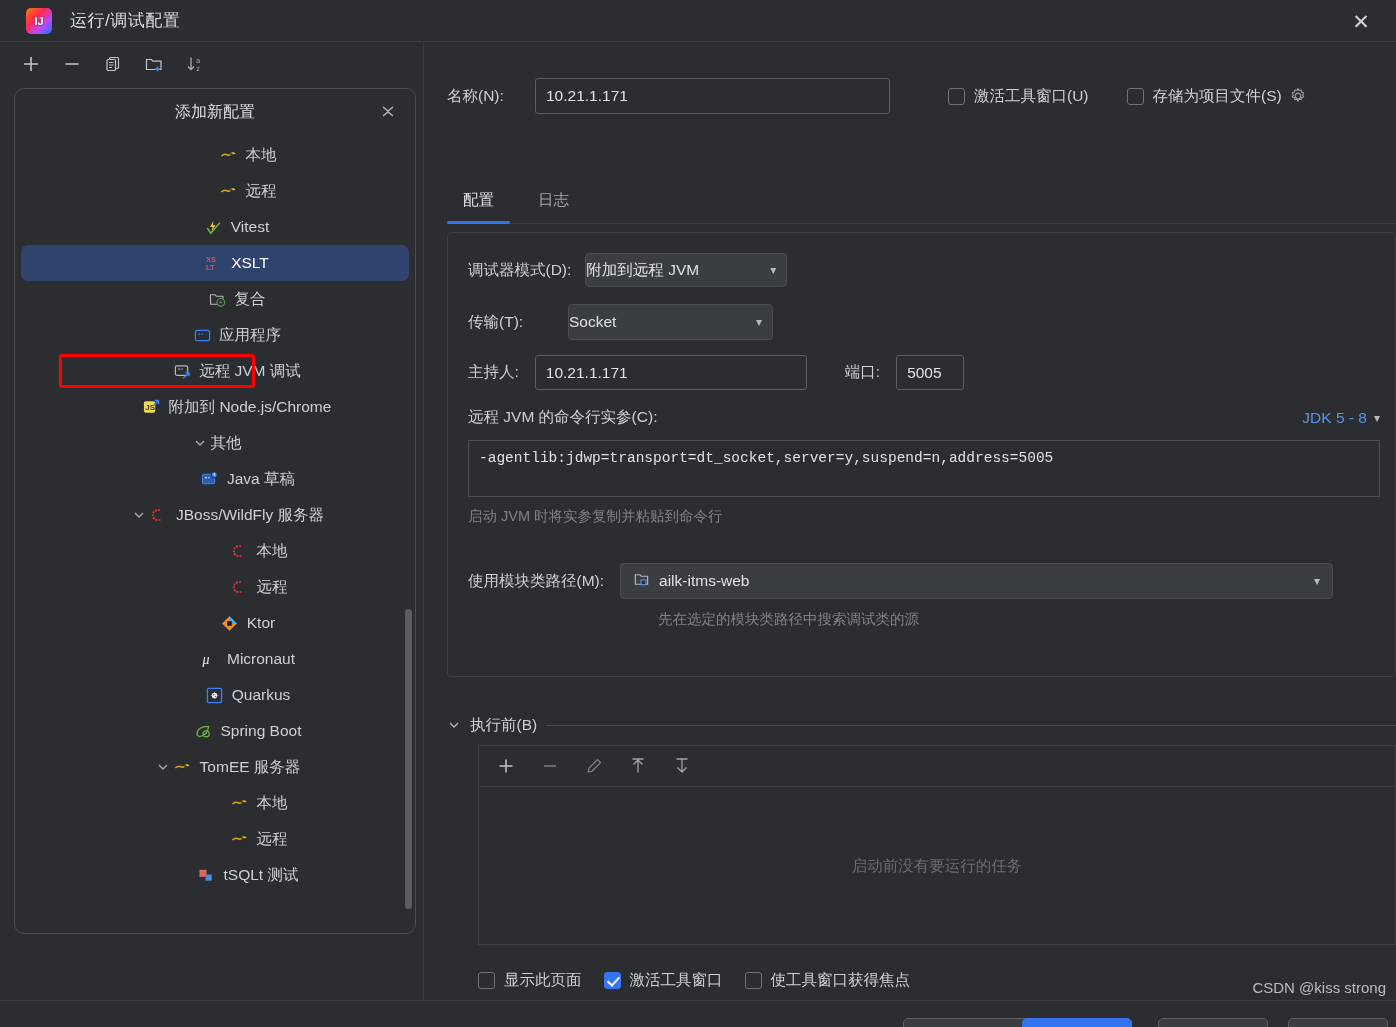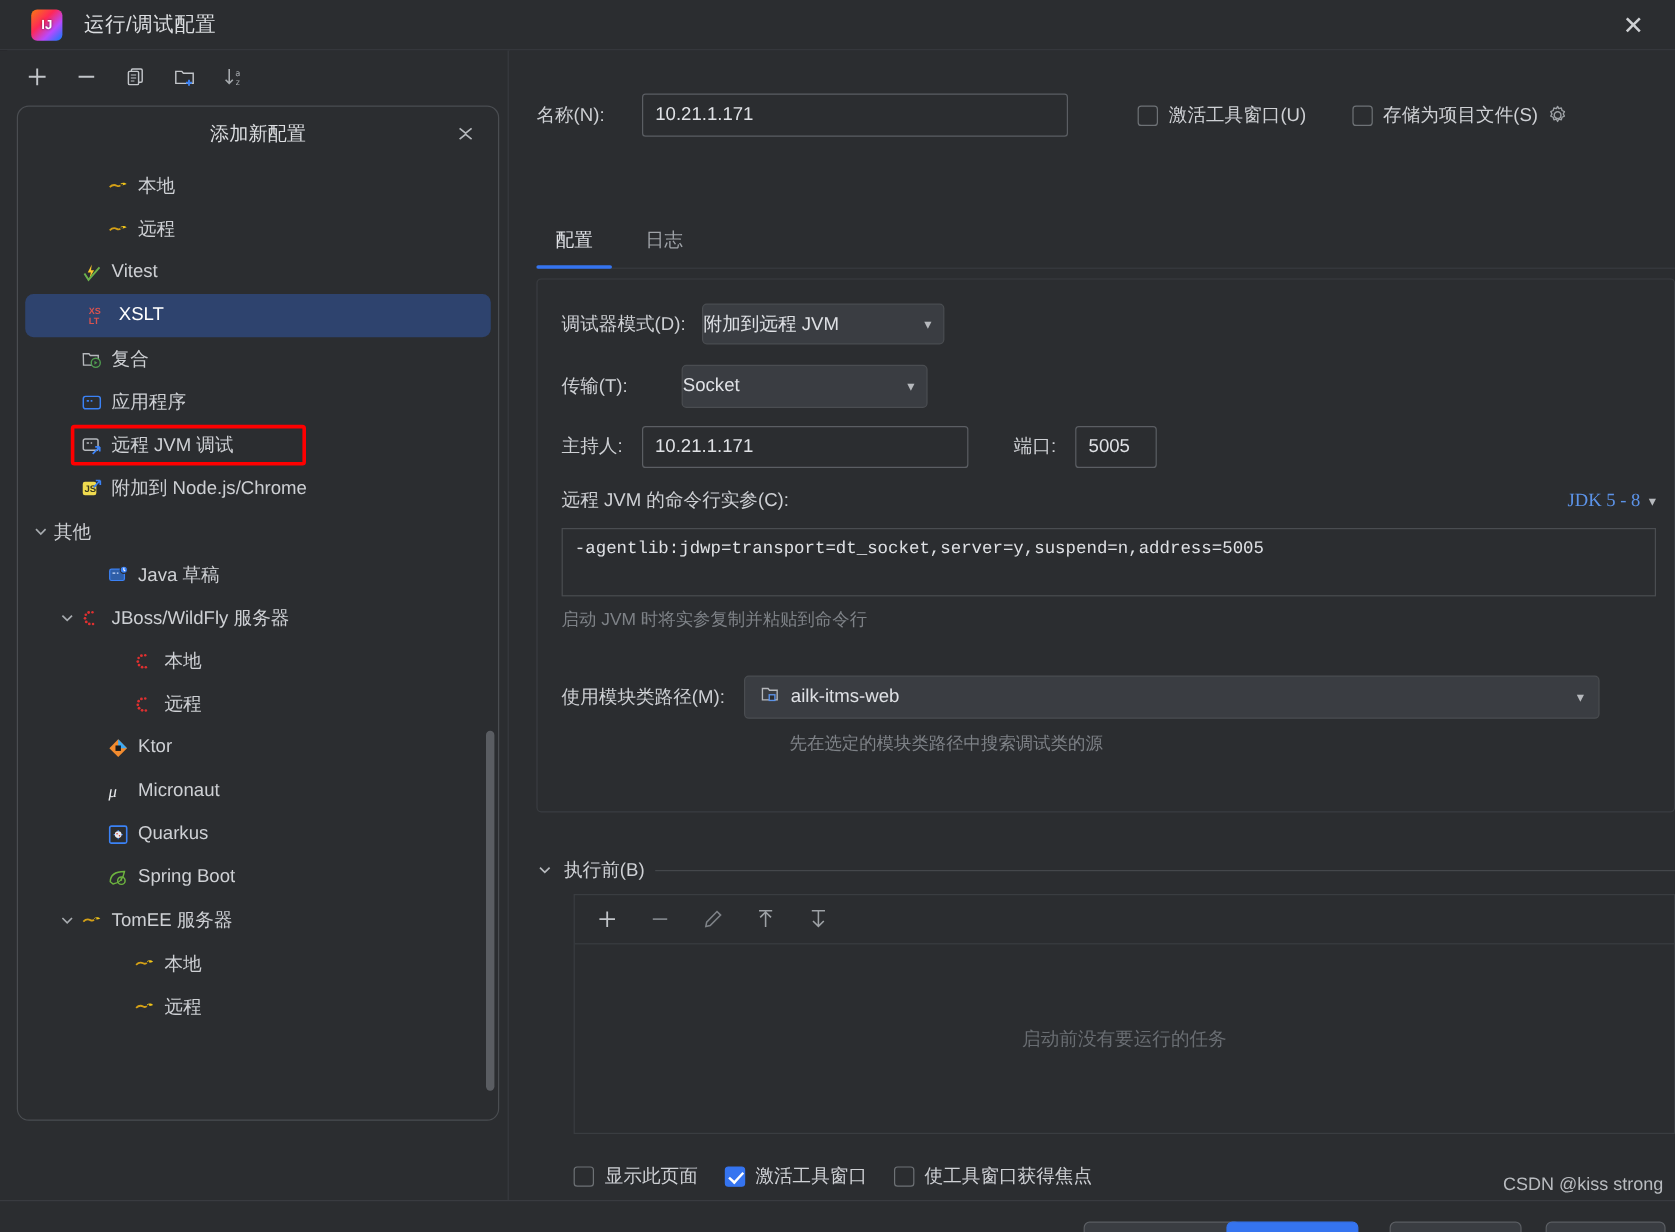--- a/index.html
+++ b/index.html
@@ -68,21 +68,21 @@
   .popup-title { font-size: 16px; color: #dcdee1; }
   .popup-collapse {
     position: absolute; right: 16px; top: 12px; width: 22px; height: 22px;
     display: flex; align-items: center; justify-content: center; cursor: pointer;
     color: #b6b9bd;
   }
 
   .tree { position: relative; padding-top: 2px; }
   .tree-row {
     position: relative; height: 36px; display: flex; align-items: center;
-    cursor: pointer; padding-right: 8px;
+    cursor: pointer; padding-right: 8px; justify-content: center;
   }
   .tree-row.selected { background: #2e436e; border-radius: 7px; margin: 0 6px; }
   .tree-row.selected .lbl { color: #ffffff; }
   .tree-row.redbox { }
   .redbox-frame {
     position: absolute; left: 44px; top: 1px; width: 196px; height: 34px;
     border: 3px solid #fe0000; border-radius: 3px; pointer-events: none;
   }
   .chev {
     width: 18px; height: 18px; flex: none; display: flex; align-items: center;
@@ -167,21 +167,21 @@
   .combo .cv { white-space: nowrap; }
   .caret { color: #b6b9bd; font-size: 12px; line-height: 1; }
 
   .argbox {
     position: absolute; left: 20px; top: 207px; width: 912px; height: 57px;
     border: 1px solid #4a4d51; background: #2b2d30;
     color: #dfe1e5; font-family: "Liberation Mono", "DejaVu Sans Mono", monospace;
     font-size: 14.5px; padding: 9px 10px; overflow: hidden; white-space: nowrap;
   }
   .hint { color: #7e8287; font-size: 14.5px; }
-  .jdk-link { color: #5c93e8; font-size: 15.5px; cursor: pointer; display: flex; align-items: center; gap: 7px; font-family: Liberation Serif, serif; }
+  .jdk-link { color: #5c93e8; font-size: 15.5px; cursor: pointer; display: flex; align-items: center; gap: 7px; }
 
   .mod-combo {
     background: #3a3d42; border: 1px solid #4a4d51; border-radius: 4px;
     height: 36px; display: flex; align-items: center; padding: 0 12px;
     color: #dfe1e5; font-size: 15.5px; cursor: pointer;
   }
 
   
   .bl-header {
     position: absolute; left: 22px; top: 672px; width: 949px; height: 22px;
@@ -538,20 +538,31 @@
             <span class="chev"></span>
             <span class="ico">
               <svg width="17" height="17" viewBox="0 0 18 18">
                 <path d="M1.5 9.5c2-2 4.5-2.2 6.2-1.3 1.3.7 2.4.5 3.2-.3" stroke="#d4a017" stroke-width="1.6" fill="none"></path>
                 <path d="M11 6.5c1.5-1.2 3.8-1.3 5.5.3-1.6.9-3.2 1.2-4.6.8z" fill="#f0c419"></path>
                 <path d="M3 10.2c2 1.6 5 1.9 7.3.6" stroke="#2b2d30" stroke-width="1.2" fill="none"></path>
                 <circle cx="12.4" cy="7.2" r=".8" fill="#2b2d30"></circle>
               </svg>
             </span>
             <span class="lbl">远程</span>
+          </div>
+          <div class="tree-row">
+            <span style="width: 54px; flex: 0 0 auto;"></span>
+            <span class="chev"></span>
+            <span class="ico">
+              <svg width="17" height="17" viewBox="0 0 18 18">
+                <rect x="1.5" y="3" width="7.5" height="7.5" fill="#d9685f"></rect>
+                <rect x="8" y="8" width="6.5" height="6.5" fill="#4a8de0"></rect>
+              </svg>
+            </span>
+            <span class="lbl">tSQLt 测试</span>
           </div>
         </div>
       <div class="sb-track"></div>
     </div>
 
     <div class="edit-templates">编辑配置模板...</div>
   </div>
 
   <div class="right-pane">
 

